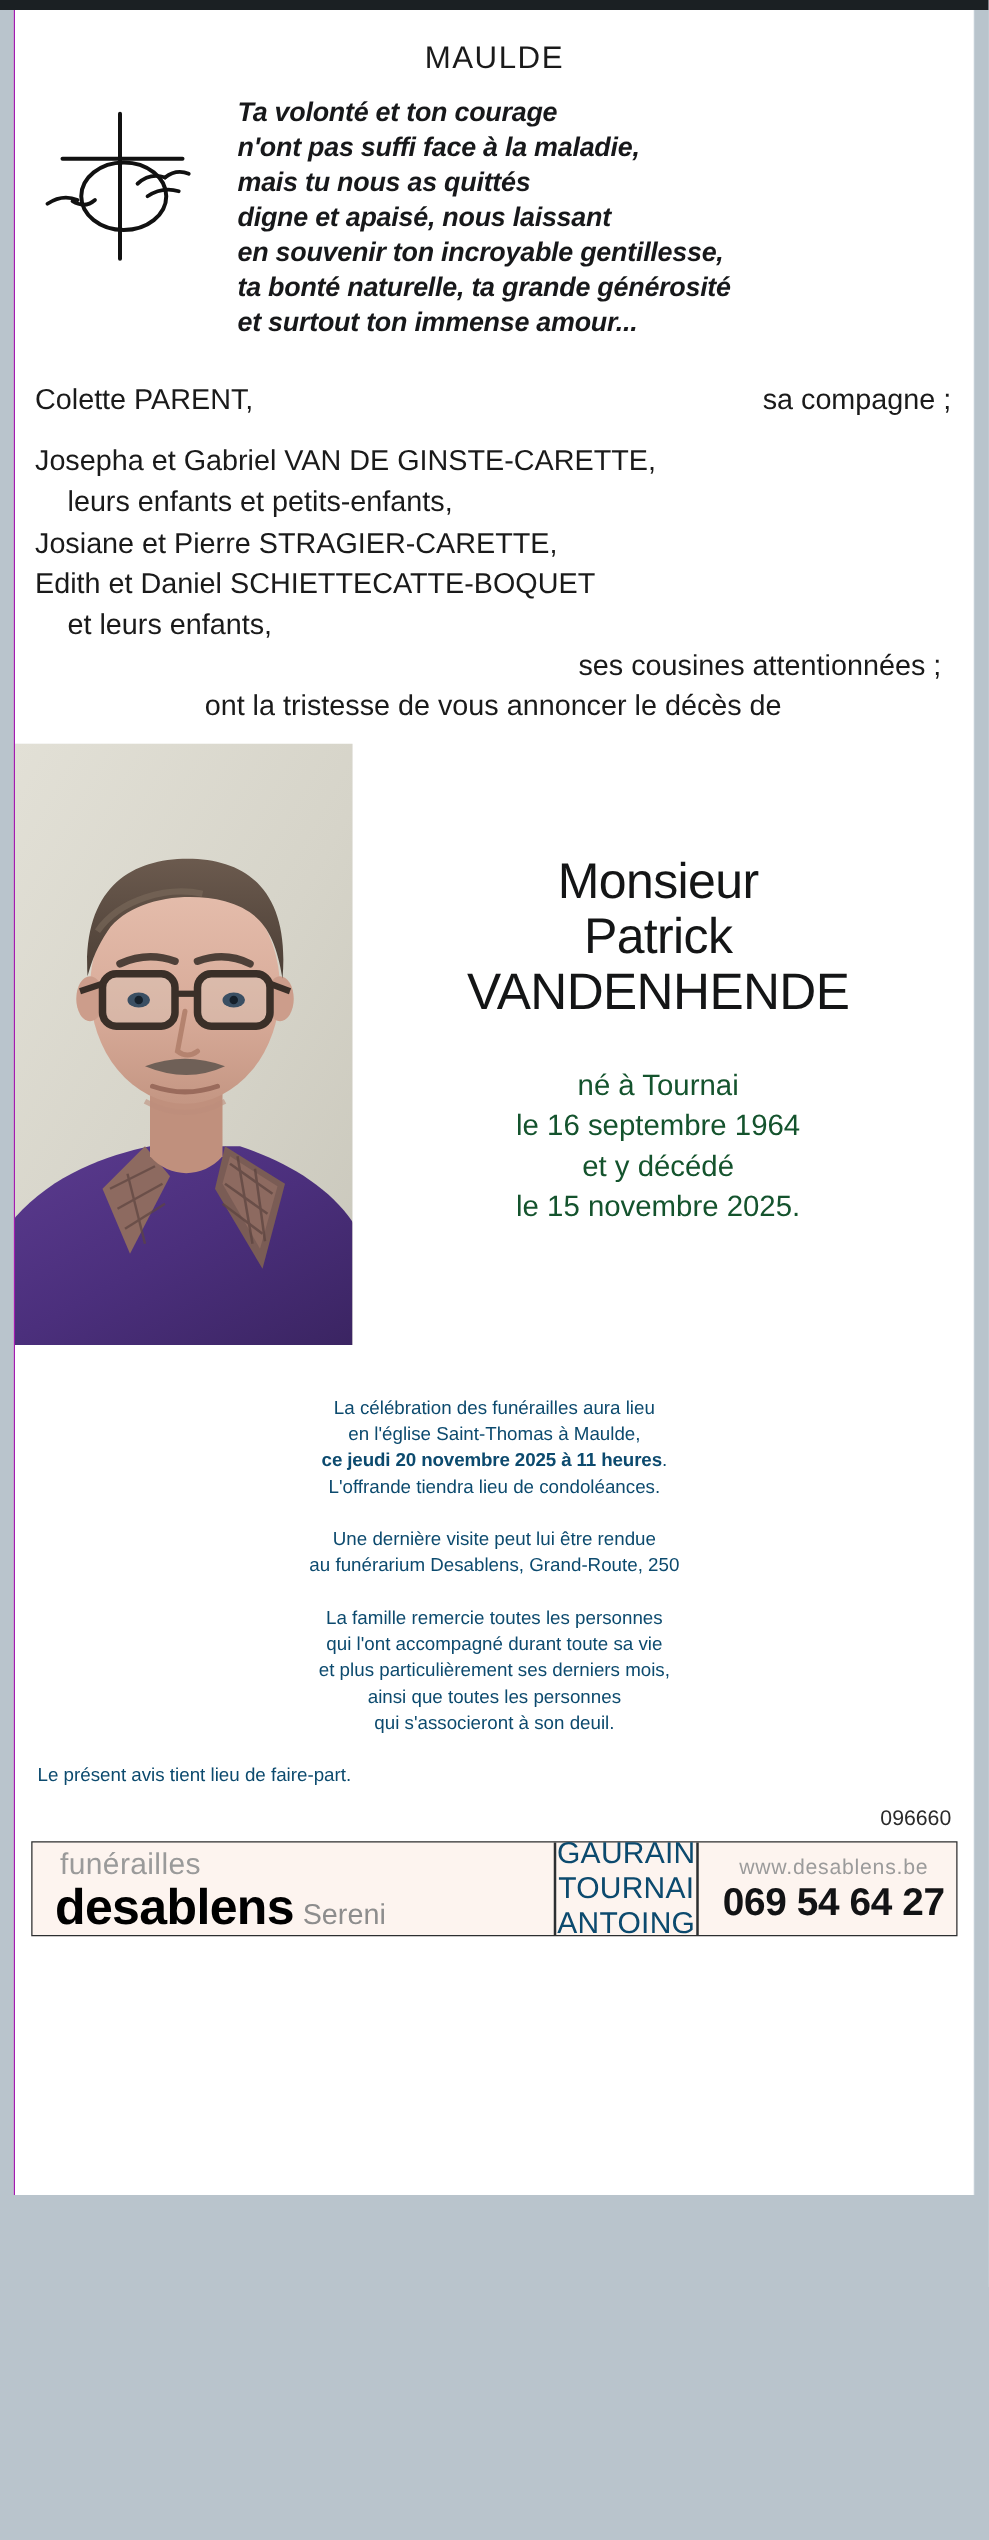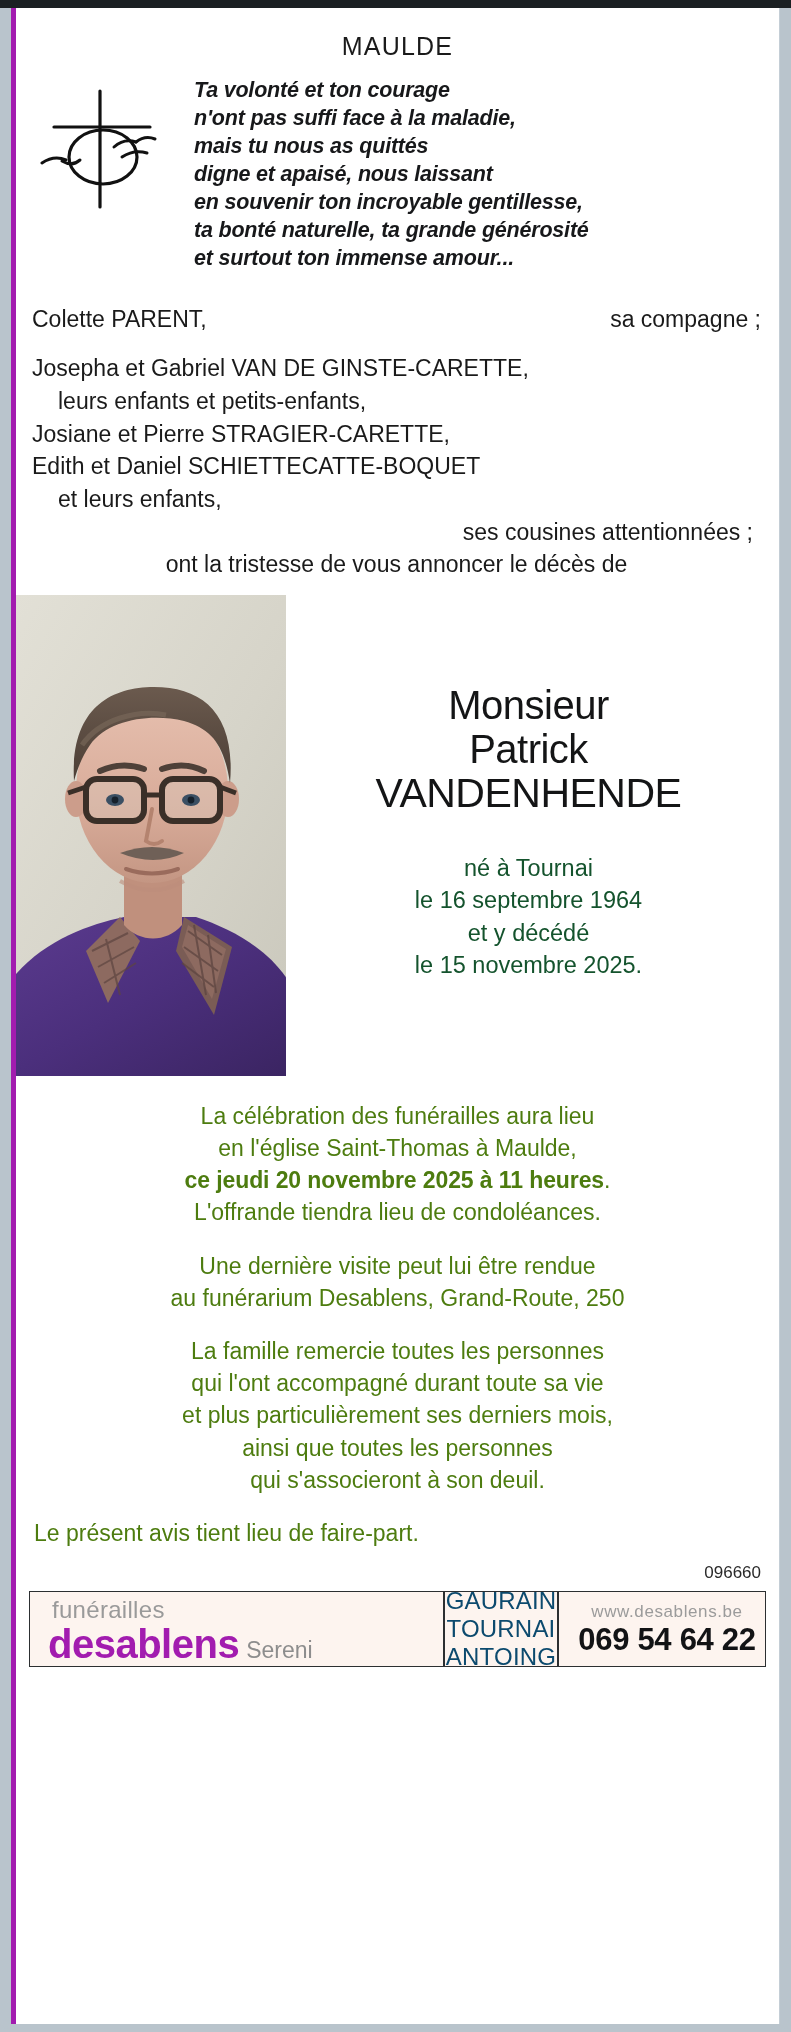--- a/index.html
+++ b/index.html
@@ -15,24 +15,24 @@
     height:2032px;
     background:#b9c4cc;
     box-sizing:border-box;
     overflow:hidden;
   }
   .sheet{
     position:absolute;
     left:11px;
     top:8px;
     width:769px;
-    height:2016px;
+    height:1748px;
     background:#ffffff;
     box-sizing:border-box;
-    border-left:5px solid #a21caf;
+    border-left:1px solid #a21caf;
     border-right:1px solid #c4ced6;
   }
   .topbar{
     position:absolute;
     left:0; top:0; width:791px; height:8px;
     background:#1b2023;
   }
   
   .locality{
     text-align:center;
@@ -121,25 +121,25 @@
   .dates{
     margin-top:36px;
     font-size:23.5px;
     line-height:1.38;
     color:#14532d;
   }
   .dates div{display:block;}
   
   .info{
     padding:0 16px;
-    margin-top:24px;
+    margin-top:40px;
     text-align:center;
-    font-size:23px;
+    font-size:15px;
     line-height:1.40;
-    color:#4d7c0f;
+    color:#0c4a6e;
   }
   .info p{margin:0;}
   .info .blk{margin-bottom:21px;}
   .b{font-weight:bold;letter-spacing:-0.1px;}
   .left-line{
     text-align:left;
     padding-left:2px;
     margin-top:20px;
   }
   .refnum{
@@ -173,21 +173,21 @@
     margin-bottom:2px;
     padding-left:4px;
   }
   .f-desa-row{
     display:flex;
     align-items:baseline;
   }
   .f-desa{
     font-size:40px;
     font-weight:bold;
-    color:#a21caf;
+    color:#000000;
     letter-spacing:-0.5px;
     line-height:1;
   }
   .f-sereni{
     font-size:23px;
     color:#8d8d8d;
     margin-left:7px;
     line-height:1;
   }
   .f-cities{
@@ -404,18 +404,18 @@
           <span class="f-sereni">Sereni</span>
         </div>
       </div>
       <div class="f-cities">
         <span>GAURAIN</span>
         <span>TOURNAI</span>
         <span>ANTOING</span>
       </div>
       <div class="f-right">
         <div class="f-web">www.desablens.be</div>
-        <div class="f-tel">069 54 64 22</div>
+        <div class="f-tel">069 54 64 27</div>
       </div>
     </div>
 
   </div>
 </div>
 
 </body></html>

